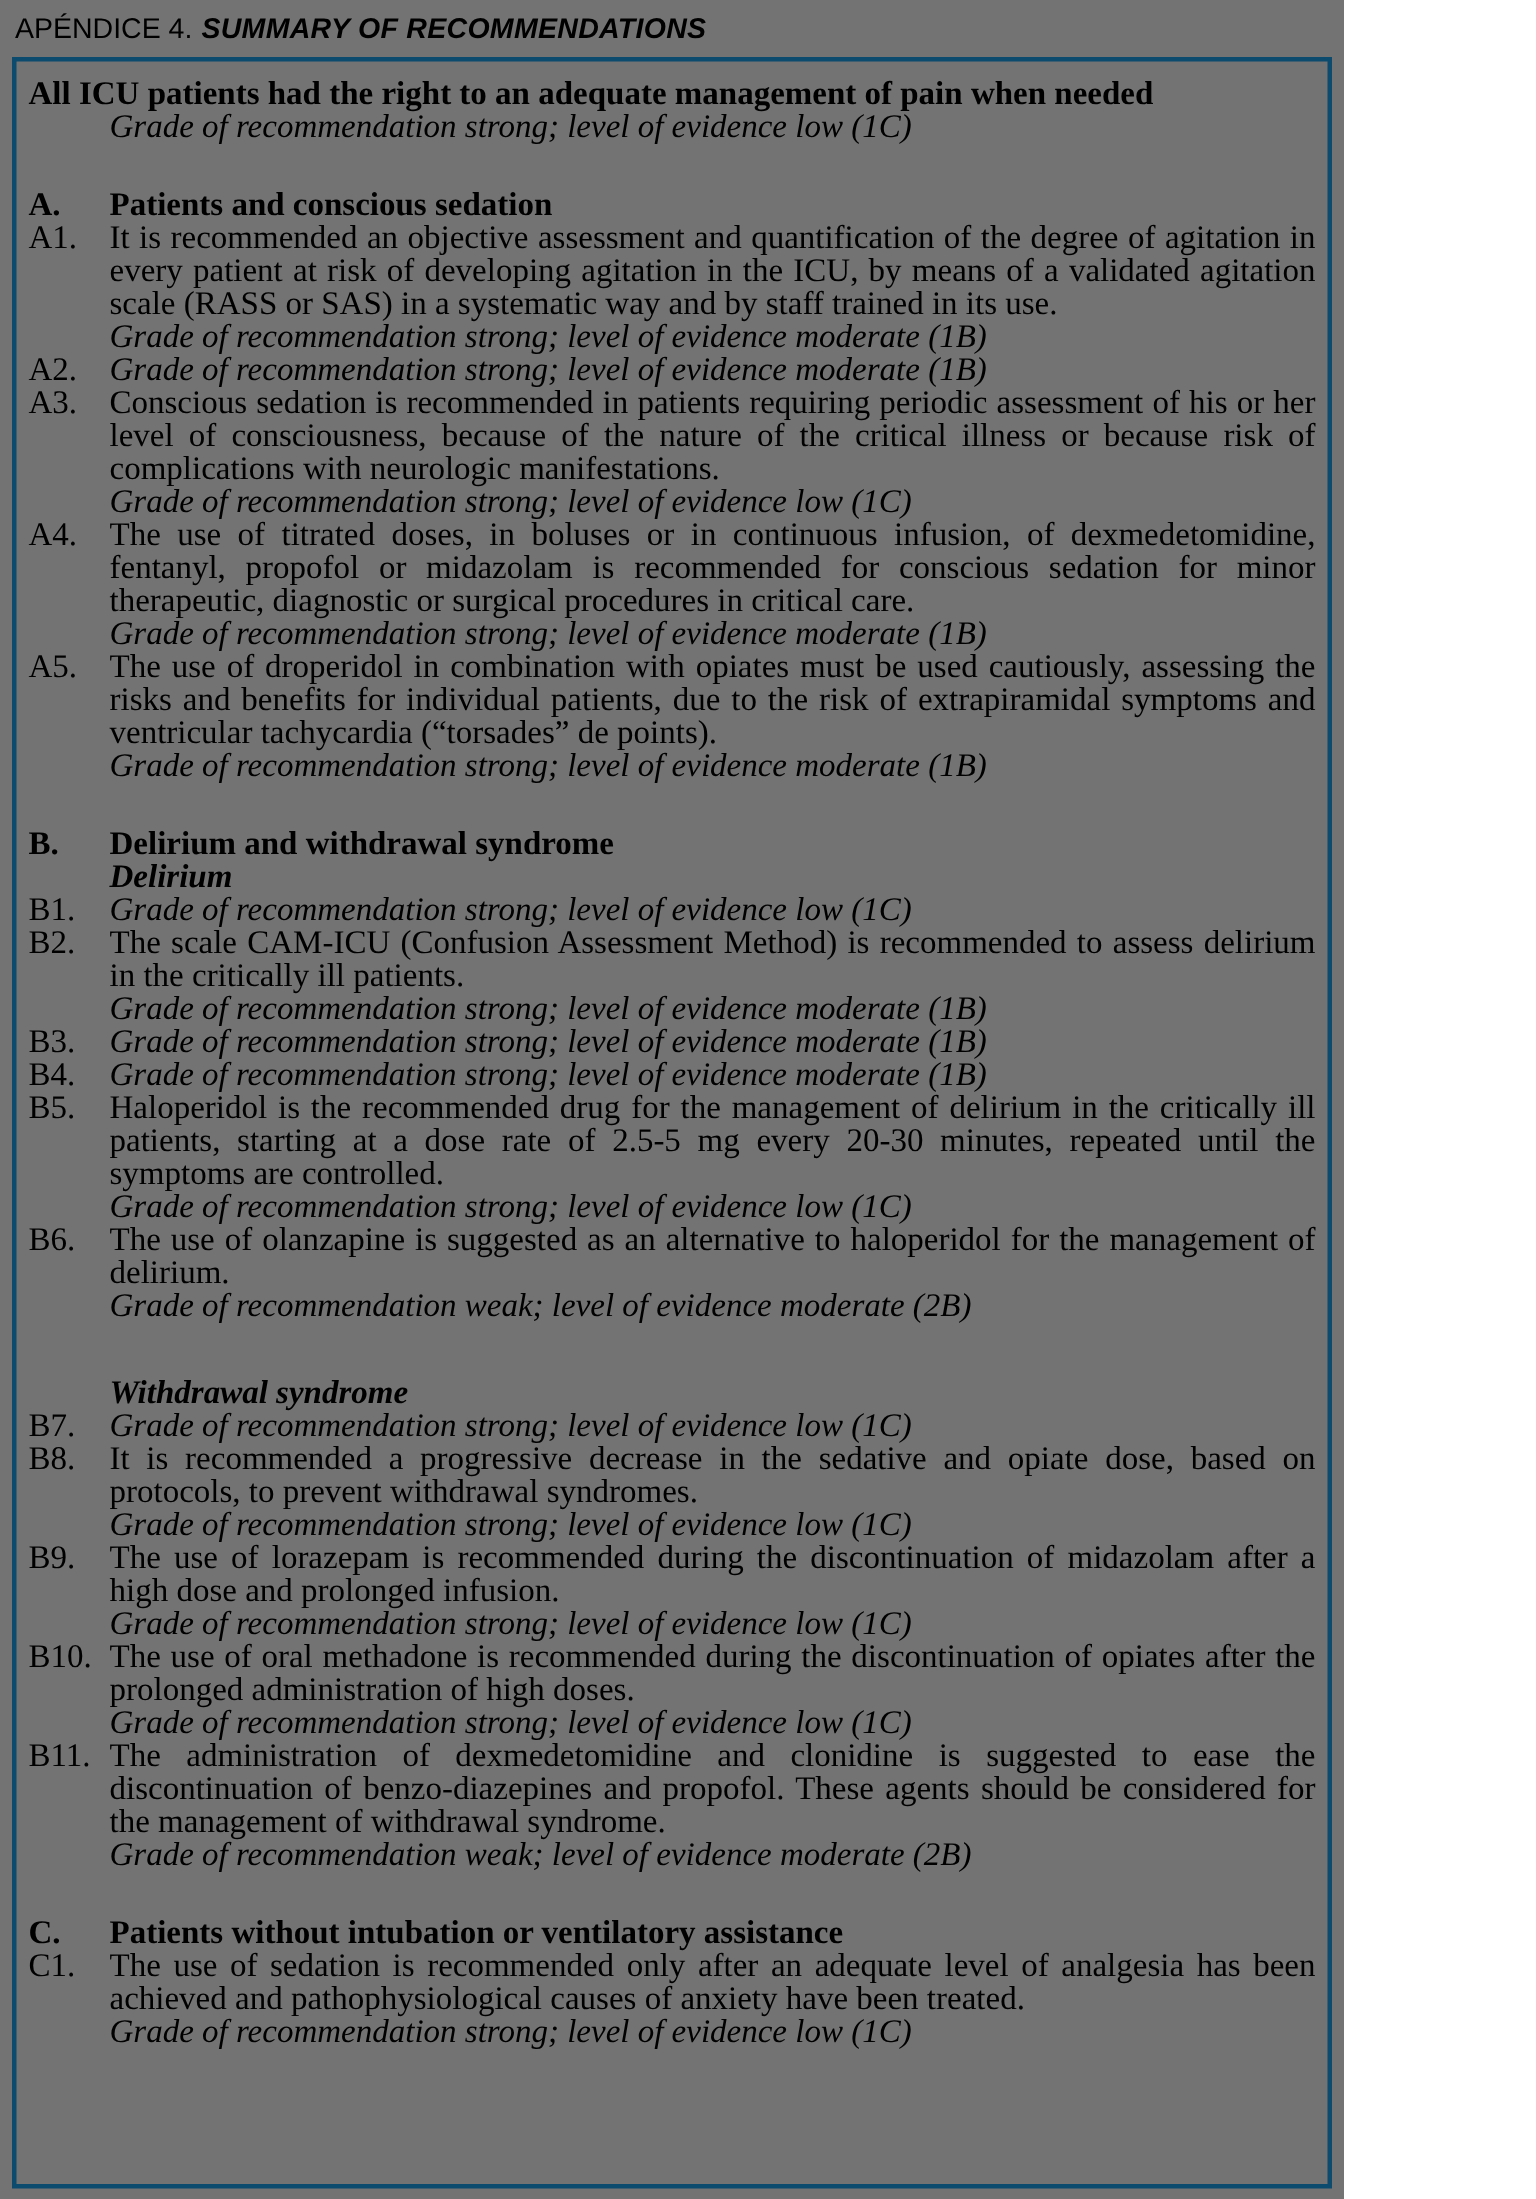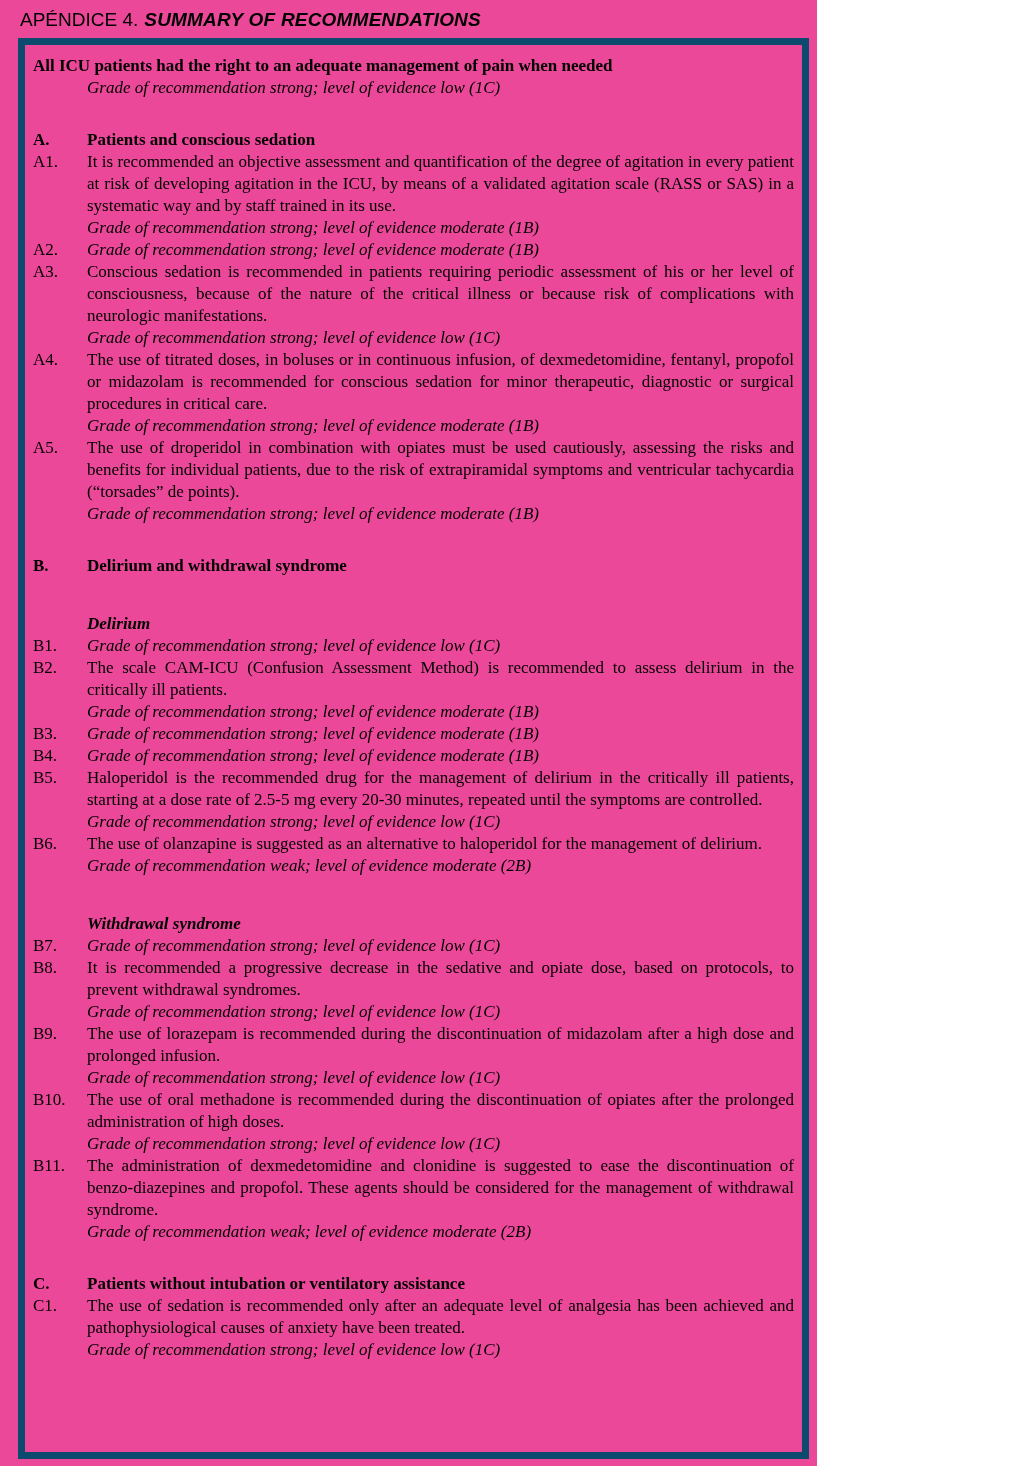--- a/index.html
+++ b/index.html
@@ -1,56 +1,54 @@
 <!DOCTYPE html>
 <html><head>
 <meta charset="utf-8">
 <style>
   html, body { margin: 0; padding: 0; background: #ffffff; }
   .page {
-    width: 817px;
+    width: 896px;
     min-height: 1466px;
-    background: #ec4899;
+    background: #737373;
     box-sizing: border-box;
     color: #000;
-    padding-left: 10px;
   }
   .doc-title {
     font-family: "Liberation Sans", sans-serif;
     font-size: 19px;
     padding: 9px 0 0 10px;
     white-space: nowrap;
   }
   .doc-title .title-bold {
     font-weight: bold;
     font-style: italic;
     margin-left: 6px;
     letter-spacing: 0.2px;
   }
   .box {
     margin: 7px 8px 0 8px;
-    border: 7px solid #0c4a6e;
+    border: 3px solid #0c4a6e;
     padding: 10px 8px 40px 8px;
     box-sizing: border-box;
     min-height: 1421px;
     font-family: "Liberation Serif", "DejaVu Serif", serif;
-    font-size: 17px;
+    font-size: 22px;
     line-height: 22px;
   }
   .intro-text { font-weight: bold; }
   .grade { font-style: italic; }
   .indent { margin-left: 54px; }
   .section { margin-top: 30px; }
   .section-header { display: flex; font-weight: bold; }
   .lbl { flex: 0 0 54px; }
   .group-subtitle {
     font-weight: bold;
     font-style: italic;
     margin-left: 54px;
-    margin-top: 36px;
   }
   .group-subtitle.spaced { margin-top: 36px; }
   .item { display: flex; }
   .item-body { flex: 1; min-width: 0; }
   .item-text { text-align: justify; }
 </style>
 </head>
 <body>
 
 <div class="page">

